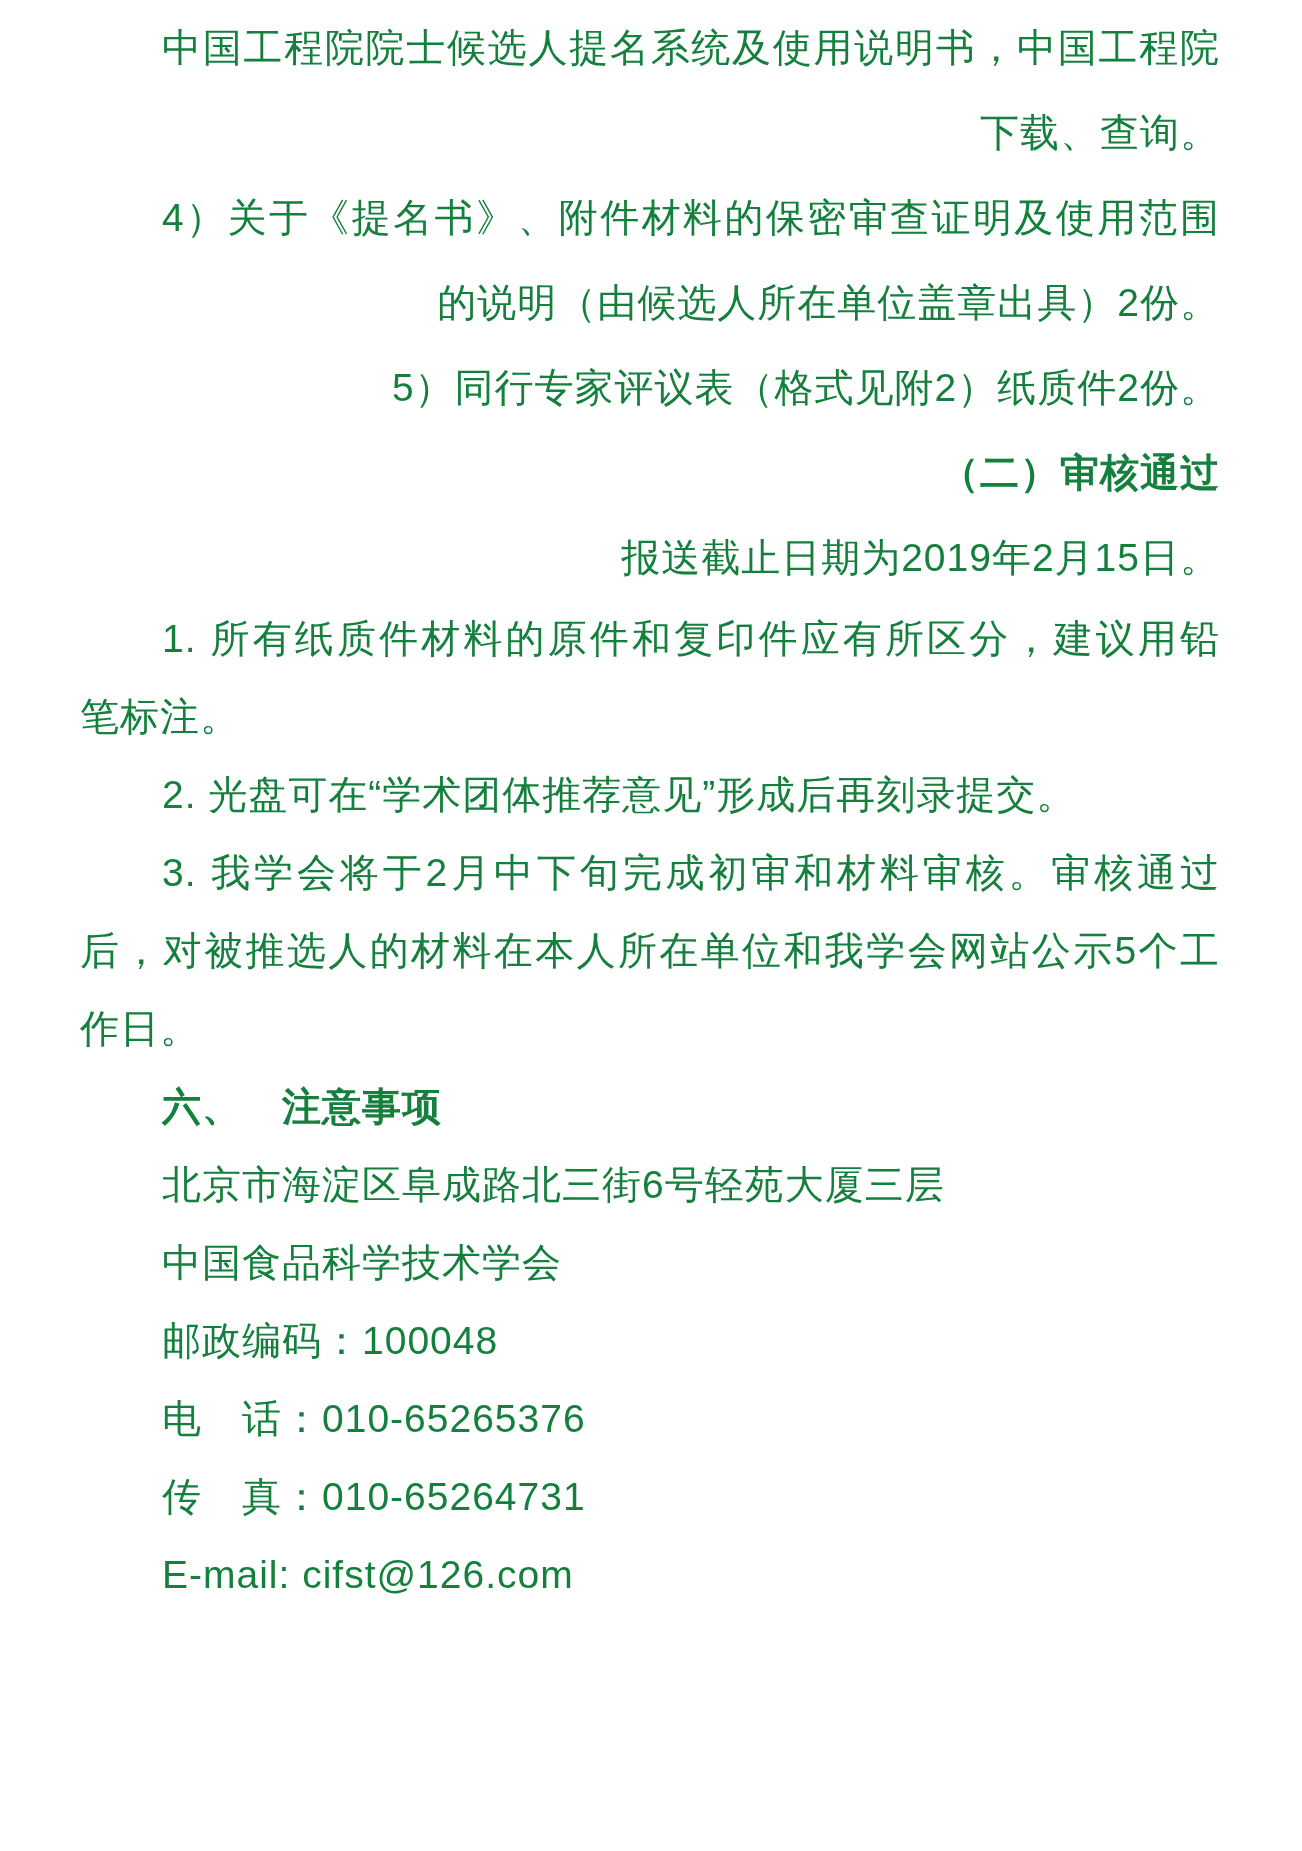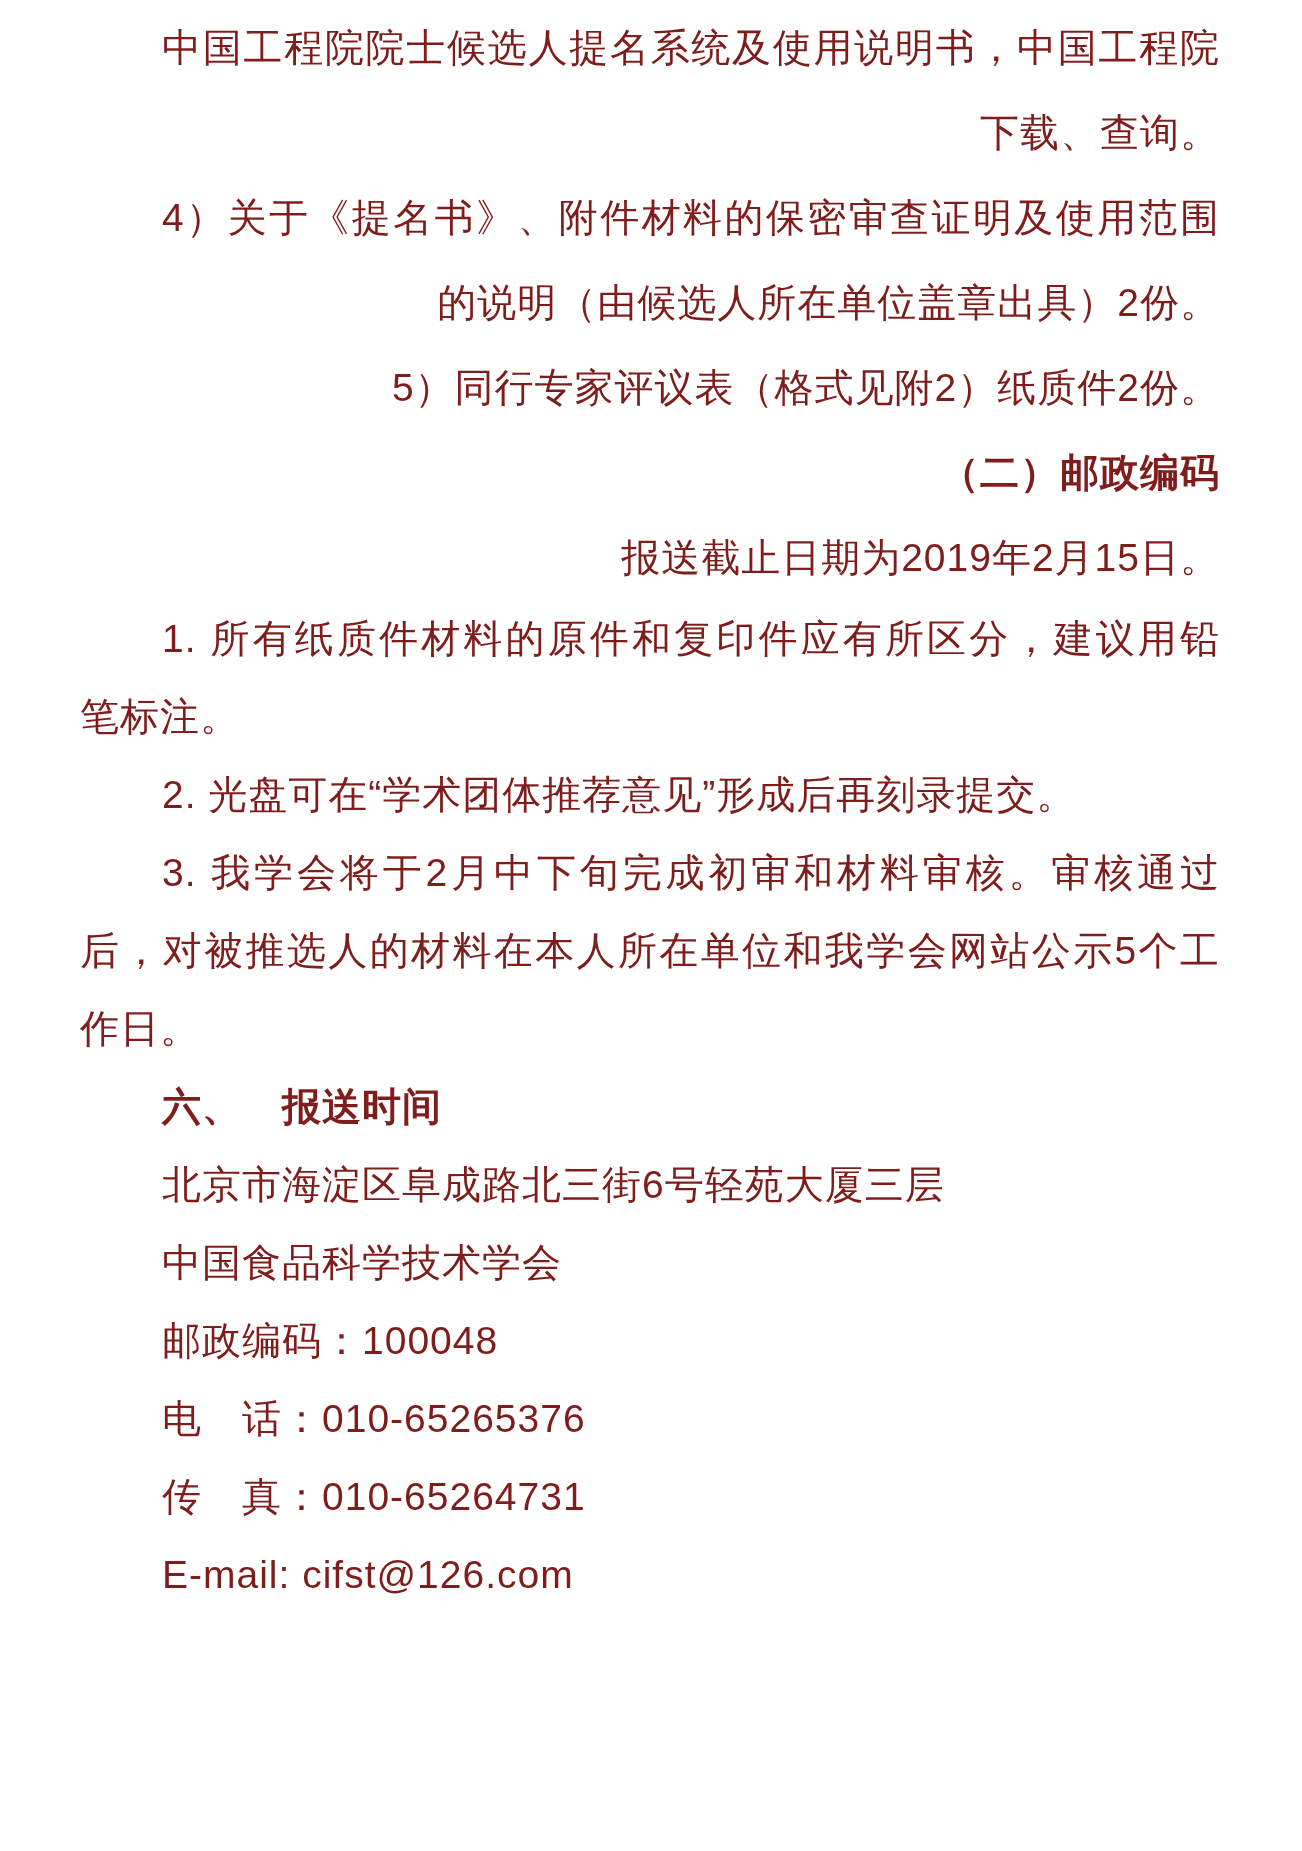--- a/index.html
+++ b/index.html
@@ -16,21 +16,21 @@
     color: #000000;
     font-family: "Liberation Sans", sans-serif;
     overflow: hidden;
   }
   .content {
     padding: 5px 82px 0 80px;
   }
   .line {
     font-size: 39px;
     letter-spacing: 1px;
-    color: #7f1d1d;
+    color: #15803d;
     overflow: hidden;
   }
   
   .line.sa { height: 85px; line-height: 85px; text-align: right; }
   .line.sb { height: 78px; line-height: 78px; }
   .line.indent { text-indent: 82px; }
   .line.bold { font-weight: bold; }
   .line.justify {
     text-align: justify;
     text-align-last: justify;
@@ -39,29 +39,29 @@
 </head>
 <body>
 
 <div class="page">
   <div class="content" id="content">
       <div class="line sa indent justify">中国工程院院士候选人提名系统及使用说明书，中国工程院</div>
       <div class="line sa">下载、查询。</div>
       <div class="line sa indent justify">4）关于《提名书》、附件材料的保密审查证明及使用范围</div>
       <div class="line sa">的说明（由候选人所在单位盖章出具）2份。</div>
       <div class="line sa indent">5）同行专家评议表（格式见附2）纸质件2份。</div>
-      <div class="line sa indent bold">（二）邮政编码</div>
+      <div class="line sa indent bold">（二）审核通过</div>
       <div class="line sa indent">报送截止日期为2019年2月15日。</div>
       <div class="line sb indent justify">1. 所有纸质件材料的原件和复印件应有所区分，建议用铅</div>
       <div class="line sb">笔标注。</div>
       <div class="line sb indent">2. 光盘可在“学术团体推荐意见”形成后再刻录提交。</div>
       <div class="line sb indent justify">3. 我学会将于2月中下旬完成初审和材料审核。审核通过</div>
       <div class="line sb justify">后，对被推选人的材料在本人所在单位和我学会网站公示5个工</div>
       <div class="line sb">作日。</div>
-      <div class="line sb indent bold">六、　报送时间</div>
+      <div class="line sb indent bold">六、　注意事项</div>
       <div class="line sb indent">北京市海淀区阜成路北三街6号轻苑大厦三层</div>
       <div class="line sb indent">中国食品科学技术学会</div>
       <div class="line sb indent">邮政编码：100048</div>
       <div class="line sb indent">电　话：010-65265376</div>
       <div class="line sb indent">传　真：010-65264731</div>
       <div class="line sb indent">E-mail: cifst@126.com</div>
     </div>
 </div>
 
 </body></html>

